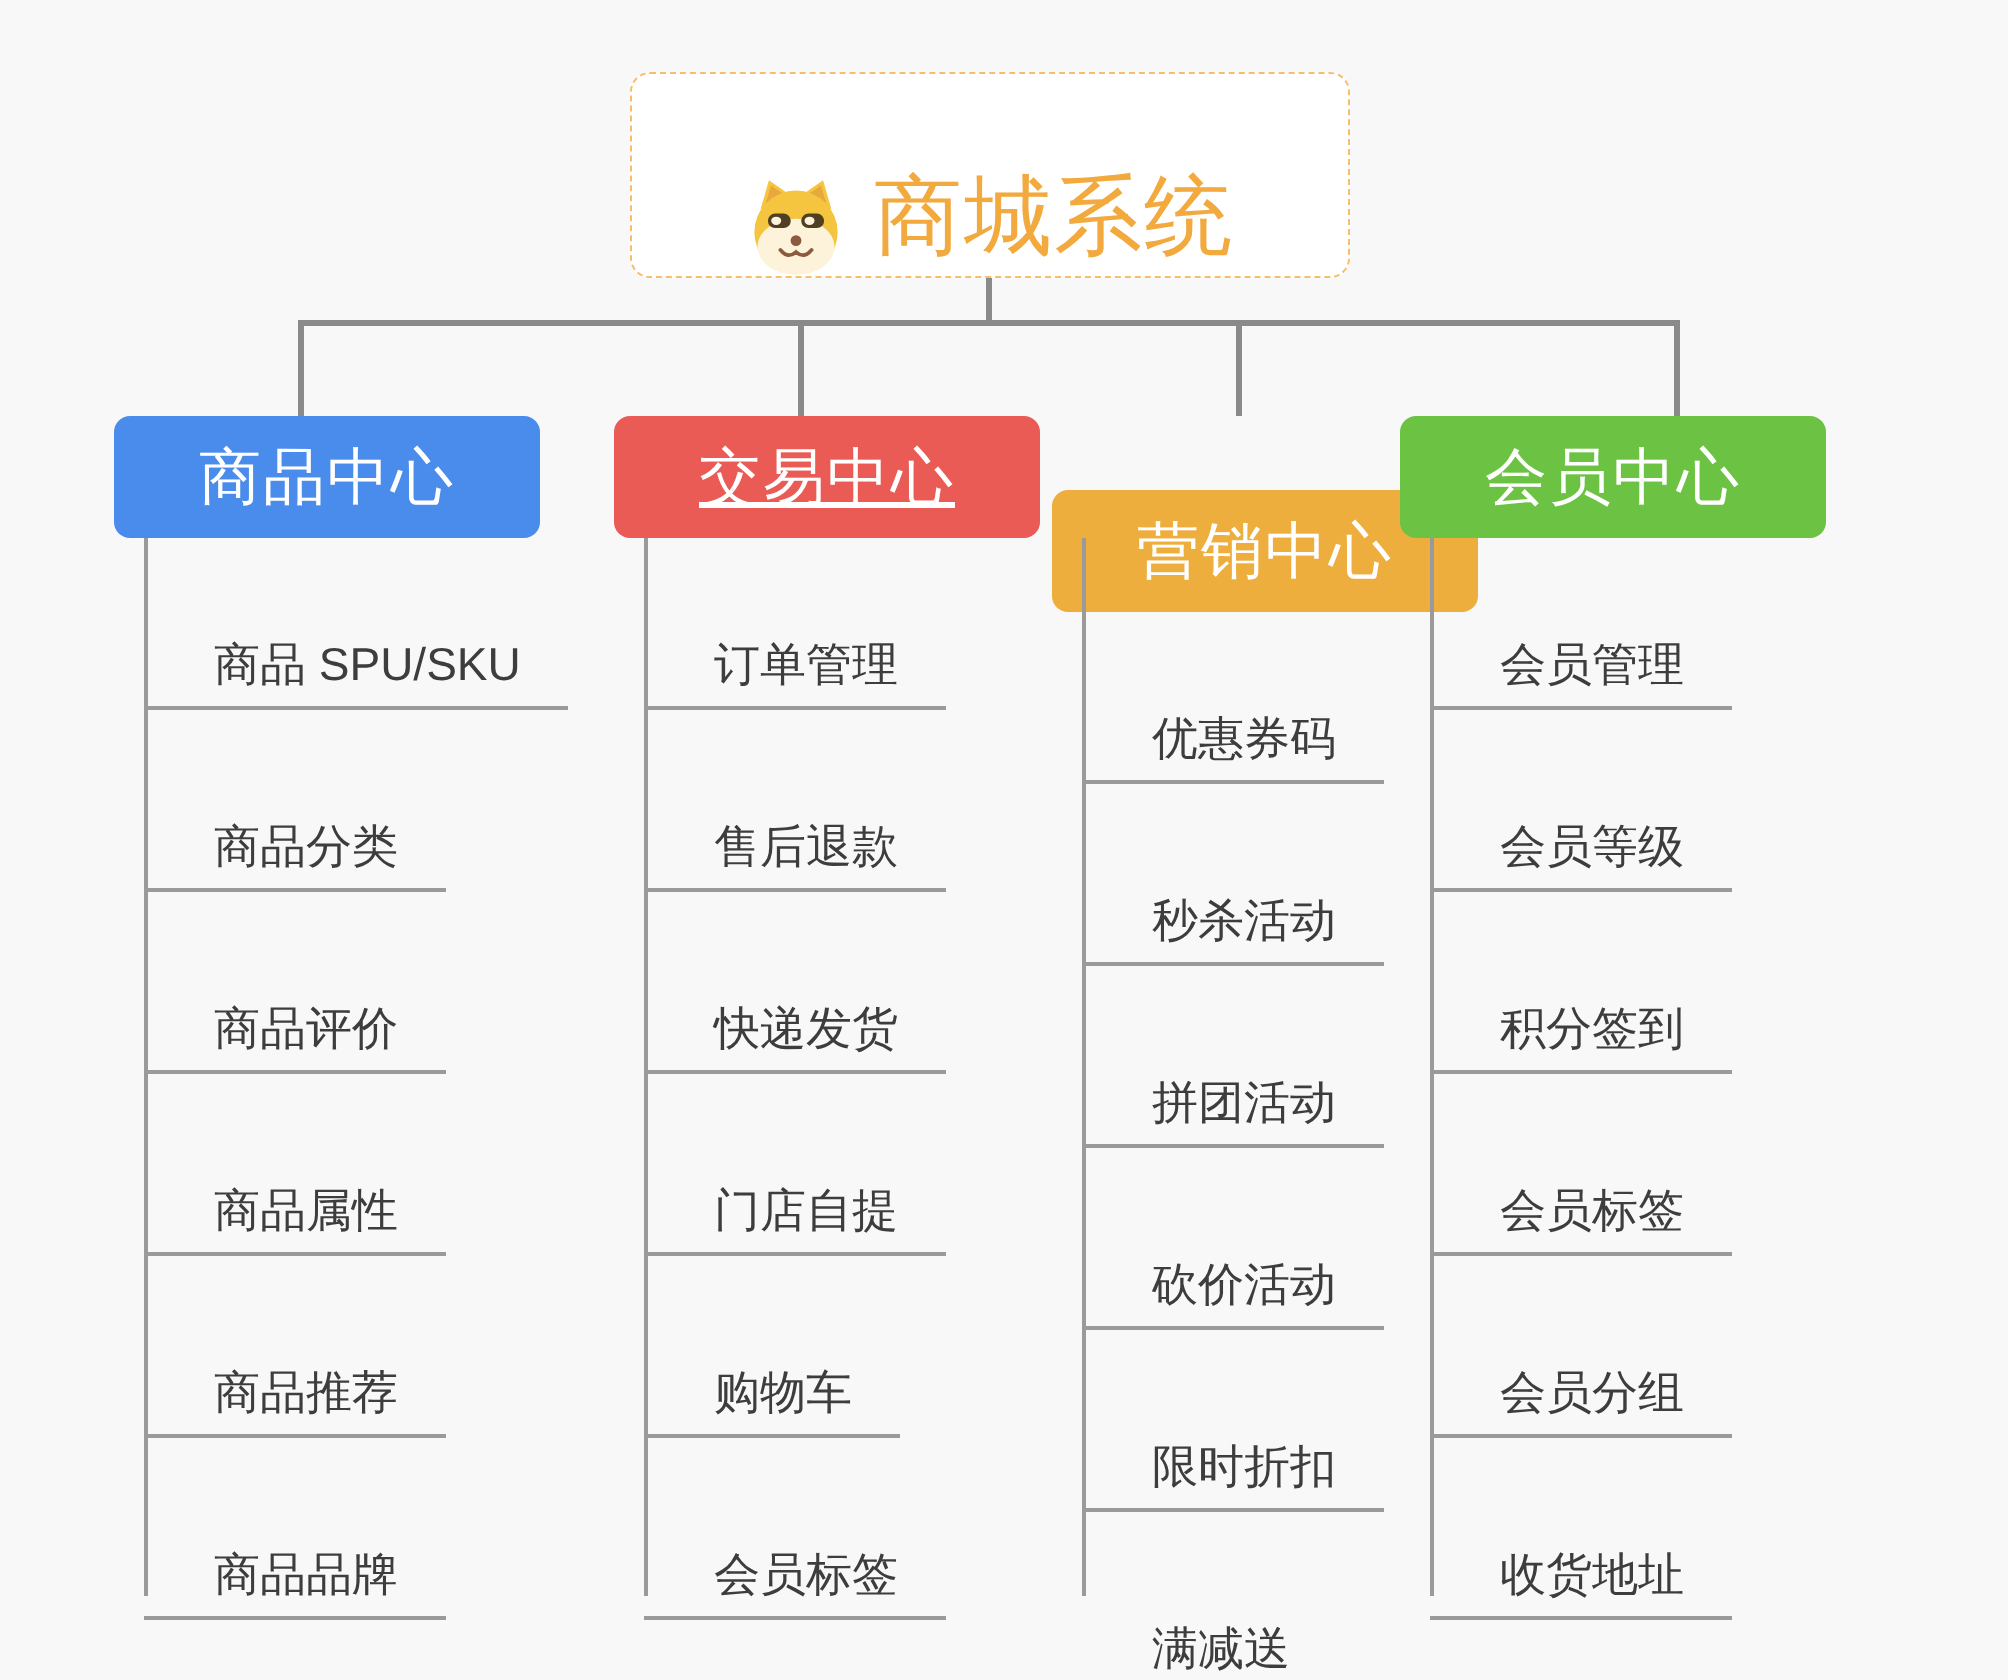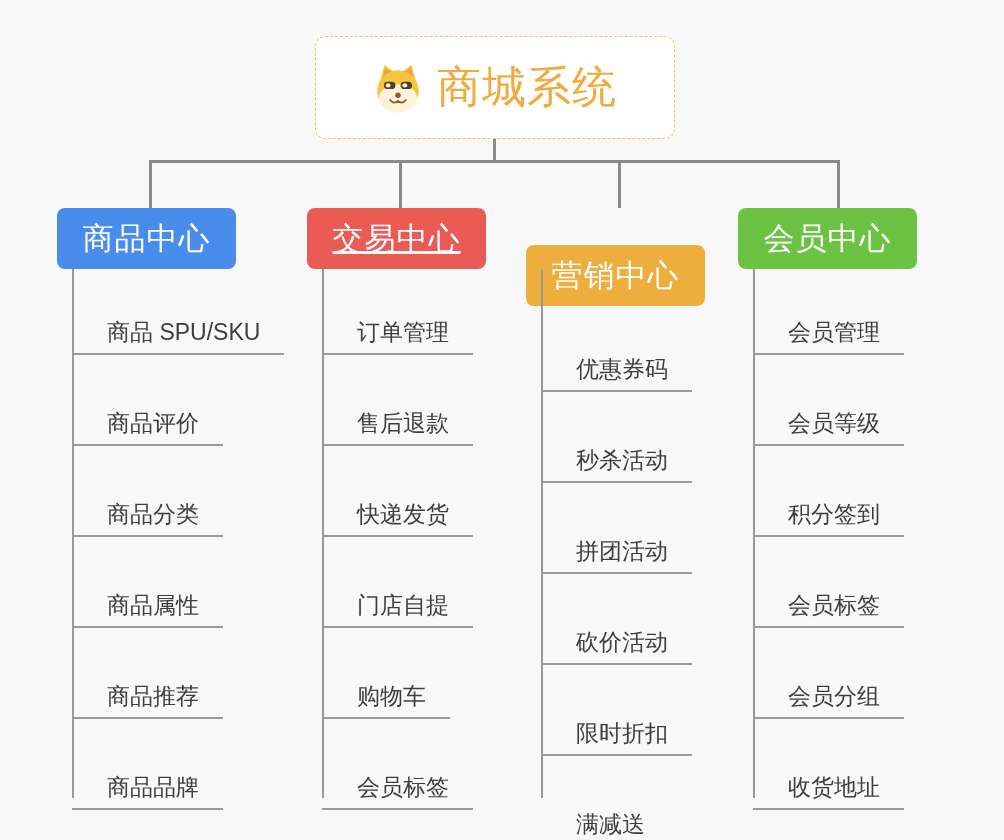--- a/index.html
+++ b/index.html
@@ -14,43 +14,43 @@
     overflow:hidden;
   }
 
   
   .root-node{
     position:absolute;left:315px;top:36px;
     width:360px;height:103px;
     background:#ffffff;
     border:1px dashed #f5be6b;
     border-radius:10px;
-    display:flex;align-items:center;justify-content:center;
+    display:flex;align-items:flex-end;justify-content:center;
     gap:14px;
     box-sizing:border-box;
   }
   .root-title{
     font-size:44px;
     letter-spacing:1px;
     color:#f2a93d;
   }
   .dog{width:50px;height:50px;display:inline-block;}
 
   
   .conn{position:absolute;background:#8a8a8a;}
   .conn-stub {left:493px;top:139px;width:3px;height:24px;}
   .conn-hbar {left:149px;top:160px;width:691px;height:3px;}
   .conn-drop {top:160px;width:3px;height:48px;}
   .drop-0{left:149px;} .drop-1{left:399px;} .drop-2{left:618px;} .drop-3{left:837px;}
 
   
   .branch{position:absolute;top:208px;width:250px;}
-  .b-0{left:57px;} .b-1{left:307px;} .b-2{left:526px;} .b-3{left:738px;}
+  .b-0{left:57px;} .b-1{left:307px;} .b-2{left:526px;} .b-3{left:700px;}
   .branch-header{
-    width:179px;height:61px;
+    width:213px;height:61px;
     border-radius:8px;
     display:flex;align-items:center;justify-content:center;
     color:#ffffff;
     font-size:31px;
     letter-spacing:1px;
     box-sizing:border-box;
   }
   .trunk{
     position:absolute;left:15px;top:61px;
     width:2px;height:529px;
@@ -99,22 +99,22 @@
   <div class="conn conn-drop drop-0"></div>
   <div class="conn conn-drop drop-1"></div>
   <div class="conn conn-drop drop-2"></div>
   <div class="conn conn-drop drop-3"></div>
 
   <div class="branch b-0">
     <div class="branch-header" style="background: rgb(74, 140, 236);">商品中心</div>
     <div class="trunk"></div>
     <div class="items">
       <div class="item">商品 SPU/SKU</div>
+      <div class="item">商品分类</div>
       <div class="item">商品评价</div>
-      <div class="item">商品分类</div>
       <div class="item">商品属性</div>
       <div class="item">商品推荐</div>
       <div class="item">商品品牌</div>
     </div>
   </div>
 
   <div class="branch b-1">
     <div class="branch-header" style="background: rgb(234, 91, 85); text-decoration: underline;">交易中心</div>
     <div class="trunk"></div>
     <div class="items">

